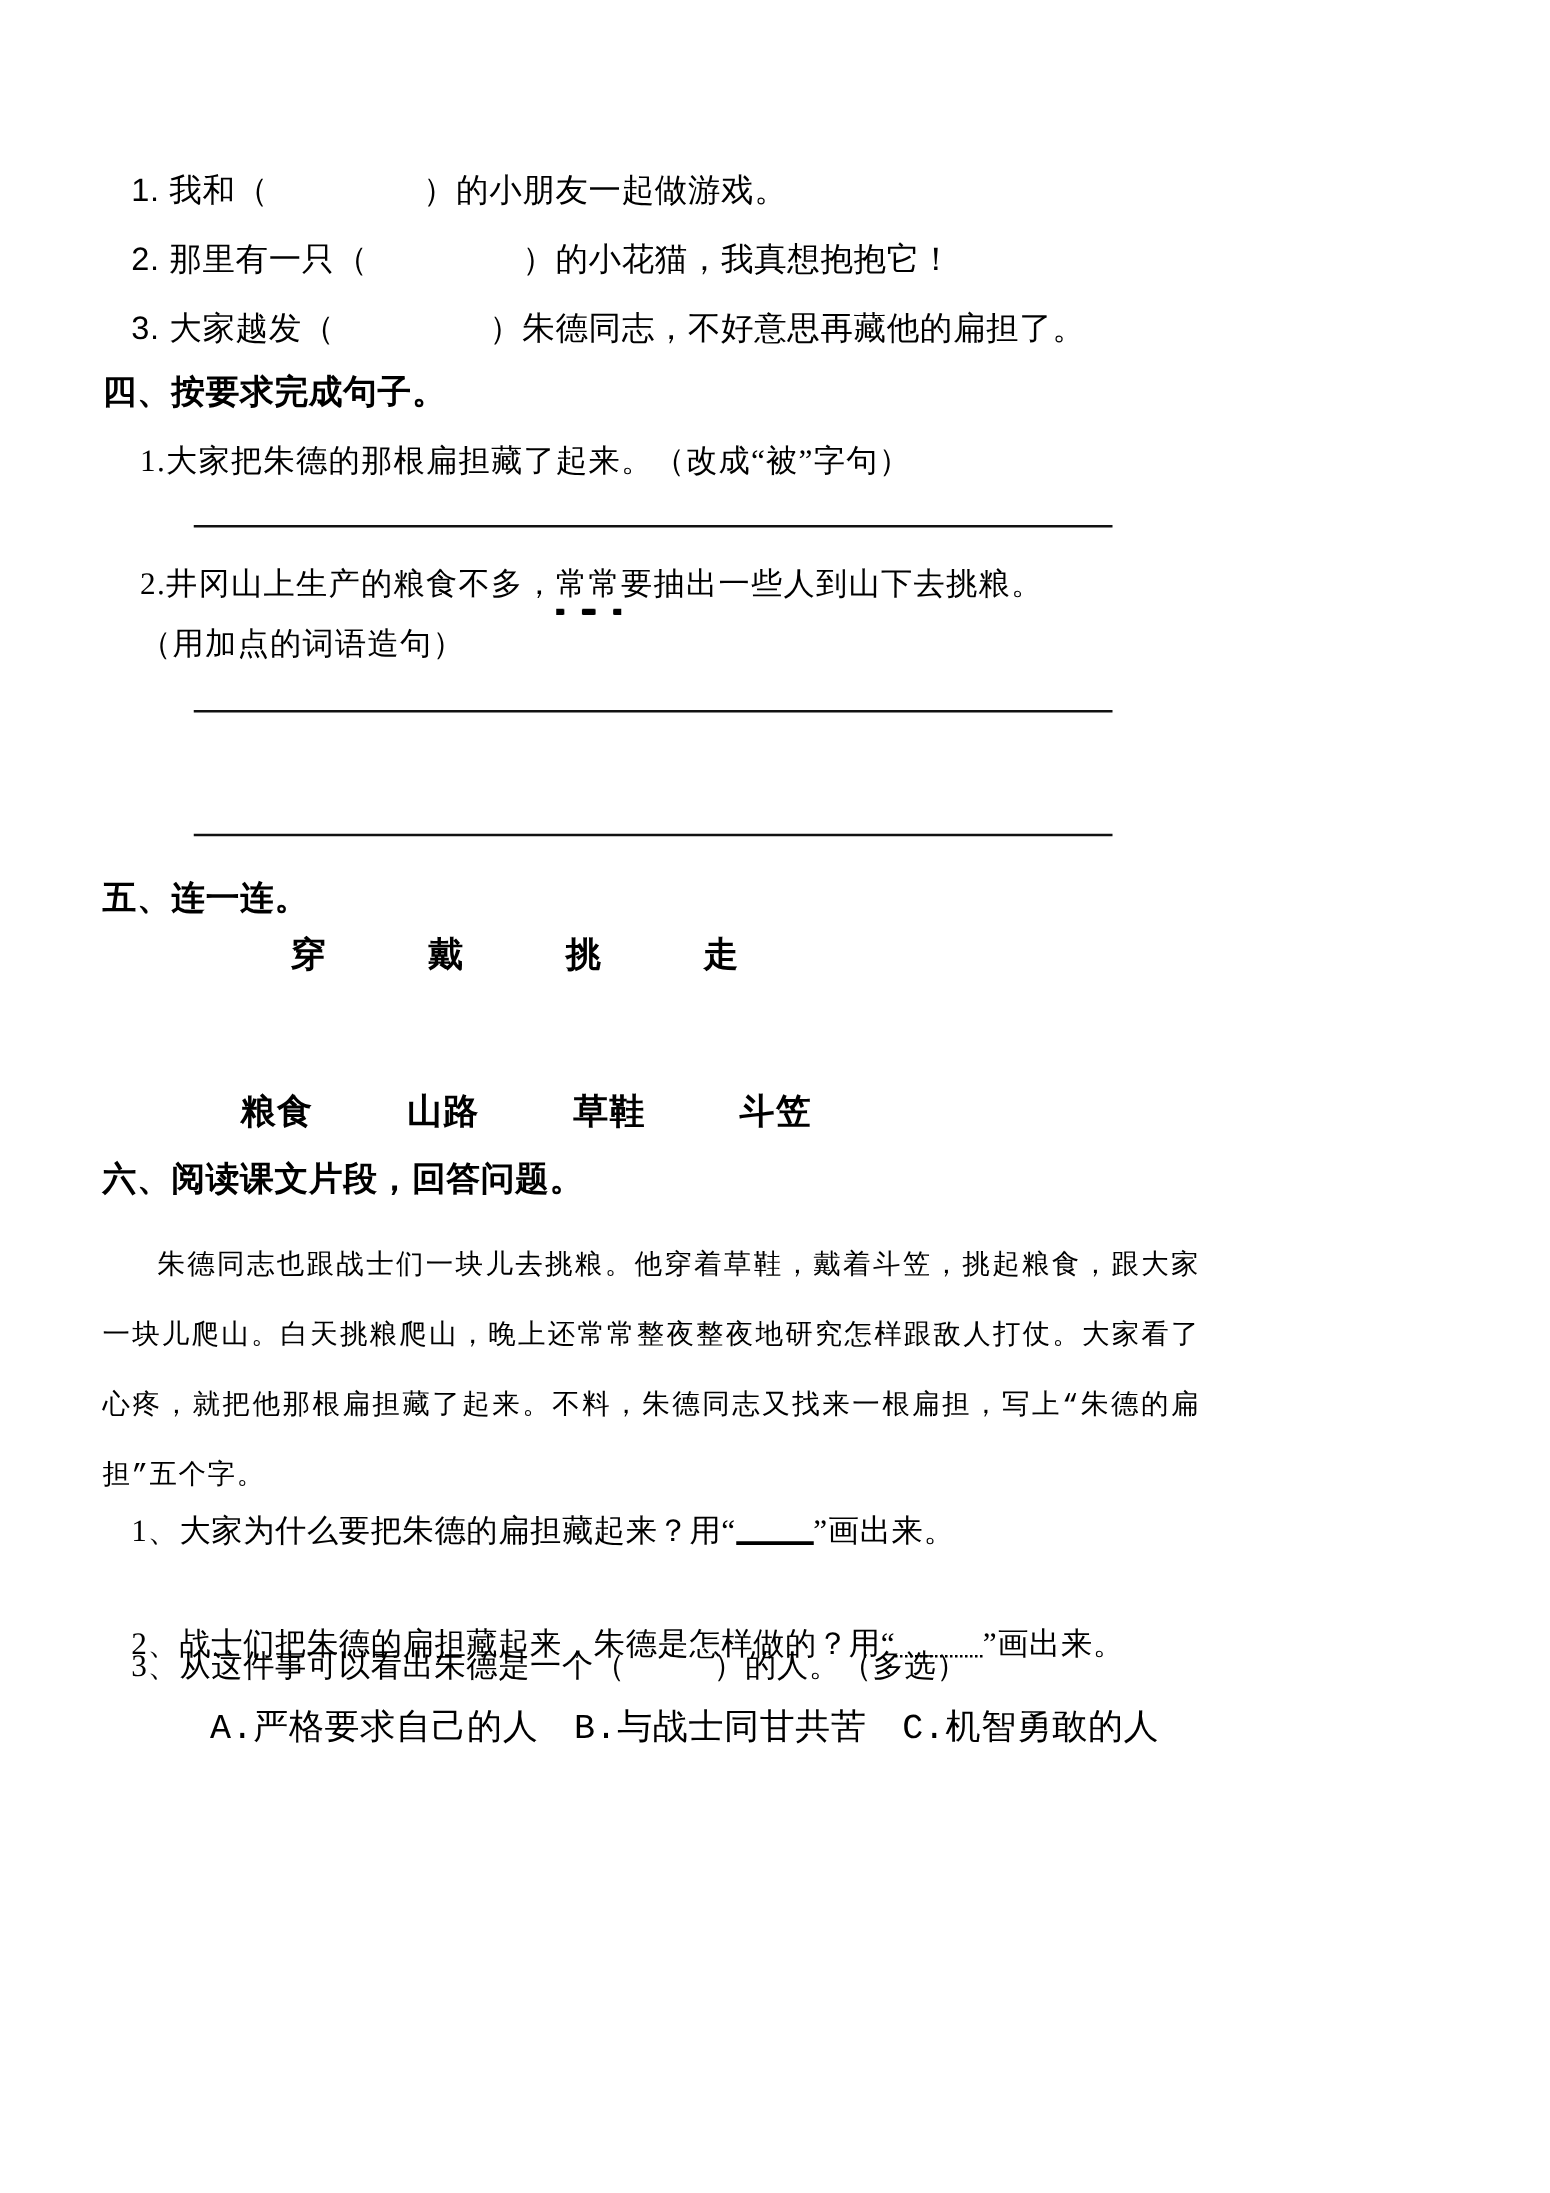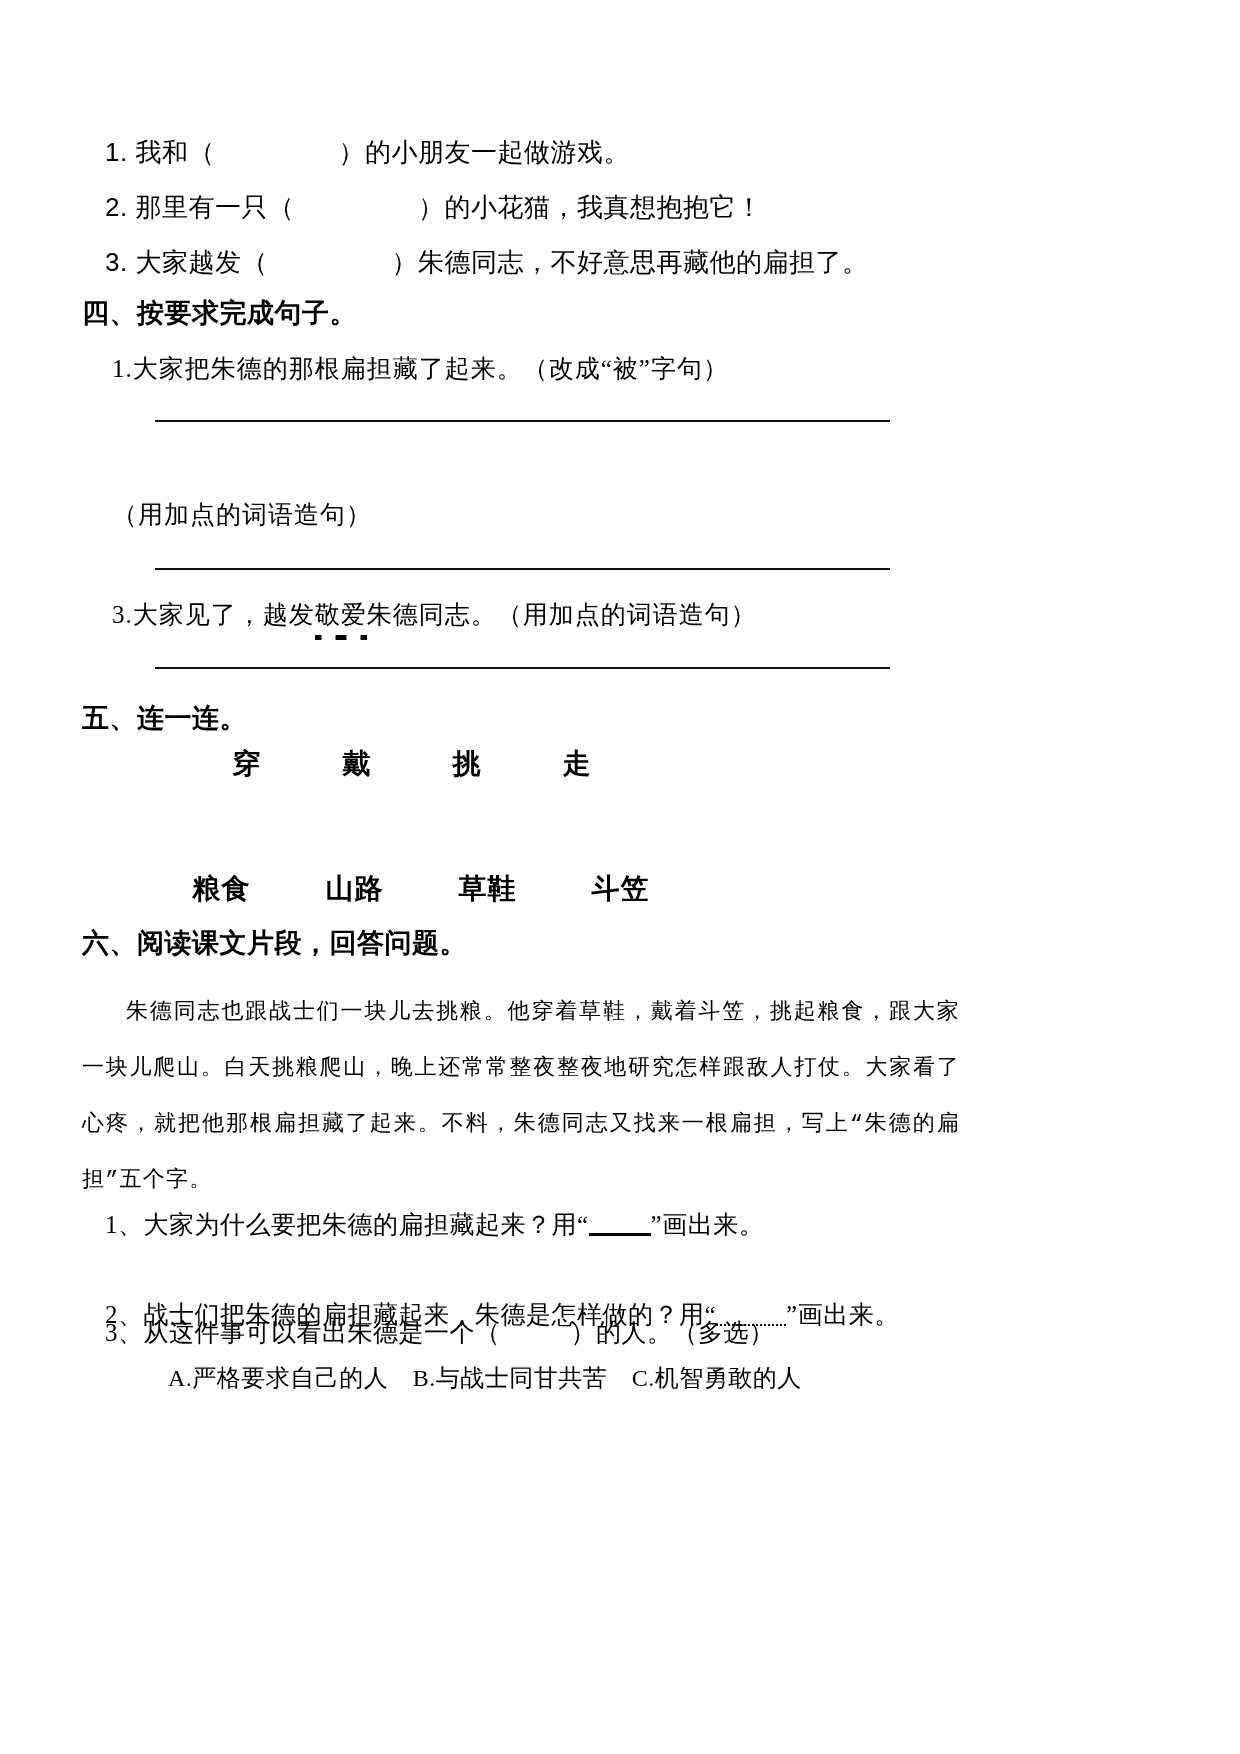--- a/index.html
+++ b/index.html
@@ -94,22 +94,22 @@
   
   .question {
     position: absolute;
     font-family: "Liberation Serif", "DejaVu Serif", serif;
     font-size: 25px;
     white-space: nowrap;
     letter-spacing: 0.5px;
   }
   .options {
     position: absolute;
-    font-family: Liberation Serif, serif;
-    font-size: 24px;
+    font-family: Liberation Mono, monospace;
+    font-size: 28px;
     white-space: nowrap;
     letter-spacing: 0.5px;
   }
 
   
   .dotted {
     position: relative;
     display: inline-block;
   }
   .dotted::after {
@@ -169,26 +169,26 @@
     <span>）朱德同志，不好意思再藏他的扁担了。</span>
   </div>
 
   <div class="section-heading" style="left:82px; top:295px;">四、按要求完成句子。</div>
 
   <div class="kai-item" style="left:112px; top:352px;">
     <span>1.</span><span>大家把朱德的那根扁担藏了起来。（改成“被”字句）</span>
   </div>
   <div class="answer-rule" style="left:155px; top:420px; width:735px;"></div>
 
+  <div class="kai-item" style="left:112px; top:450px;">
+    <span>2.</span><span>井冈山上生产的粮食不多，</span><span class="dotted">常常</span><span>要抽出一些人到山下去挑粮。</span>
+  </div>
   <div class="kai-item" style="left:112px; top:498px;">（用加点的词语造句）</div>
   <div class="answer-rule" style="left:155px; top:568px; width:735px;"></div>
 
-  <div class="kai-item" style="left:112px; top:598px;">
-    <span>3.</span><span>大家见了，越发</span><span class="dotted">敬爱</span><span>朱德同志。（用加点的词语造句）</span>
-  </div>
   <div class="answer-rule" style="left:155px; top:667px; width:735px;"></div>
 
   <div class="section-heading" style="left:82px; top:700px;">五、连一连。</div>
 
   <div class="match-row verbs" style="left:192px; top:745px;">
     <span class="word">穿</span>
     <span class="word">戴</span>
     <span class="word">挑</span>
     <span class="word">走</span>
   </div>

